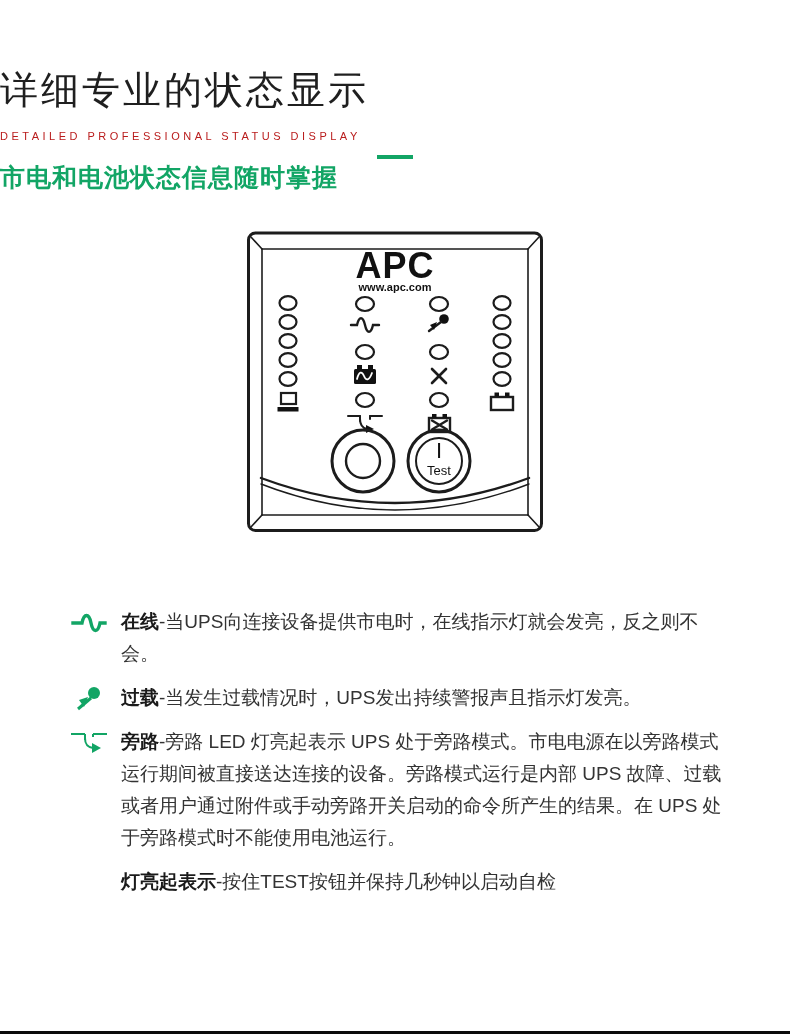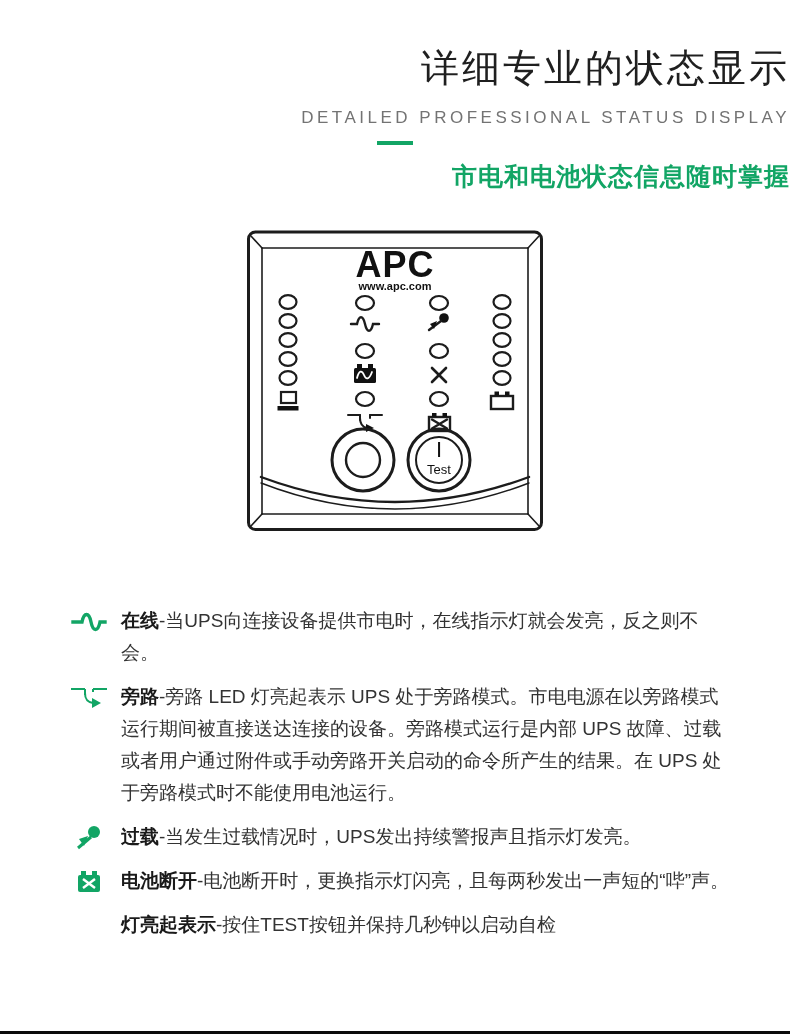--- a/index.html
+++ b/index.html
@@ -1,28 +1,28 @@
 <!DOCTYPE html>
 <html><head>
 <meta charset="utf-8">
 <style>
   html,body{margin:0;padding:0;}
   body{
     width:790px;height:1034px;background:#ffffff;position:relative;overflow:hidden;
     font-family:"Liberation Sans","DejaVu Sans",sans-serif;color:#333;
   }
-  .header{text-align:right;padding-top:48px;}
+  .header{text-align:left;padding-top:70px;}
   .main-title{
     font-size:38px;letter-spacing:3px;color:#1f1f1f;font-weight:500;line-height:1.1;
   }
   .sub-title{
-    margin-top:18px;font-size:17px;letter-spacing:3.5px;color:#737373;font-weight:500;
+    margin-top:18px;font-size:11px;letter-spacing:3.5px;color:#b91c1c;font-weight:500;
   }
   .divider{width:36px;height:4px;margin:13px auto 0;}
-  .tagline{margin-top:15px;font-size:25px;font-weight:700;letter-spacing:1px;}
+  .tagline{margin-top:2px;font-size:25px;font-weight:700;letter-spacing:1px;}
   .panel-wrap{width:300px;margin:34px auto 0;}
   .legend{width:676px;margin:62px auto 0;}
   .legend-row{display:flex;align-items:flex-start;margin-bottom:12px;}
   .legend-icon-cell{width:64px;flex:0 0 64px;display:flex;justify-content:center;padding-top:3px;}
   .legend-text{flex:1;font-size:19px;line-height:32px;color:#333;}
   .legend-text b{color:#1a1a1a;font-weight:700;text-align:center;}
   .bottom-bar{position:absolute;left:0;bottom:0;width:790px;height:3px;background:#0a0a0a;}
 </style>
 </head>
 <body>
@@ -165,63 +165,50 @@
         </svg>
     </span>
     <span class="legend-text">
       <b>在线</b><span>-当UPS向连接设备提供市电时，在线指示灯就会发亮，反之则不会。</span>
     </span>
   </div>
 
 
   <div class="legend-row">
     <span class="legend-icon-cell">
+      <svg width="28" height="28" viewBox="0 0 28 28">
+        <circle cx="19" cy="8" r="6" fill="#12a565"></circle>
+        <path d="M3,24 L16,13" stroke="#12a565" stroke-width="3" fill="none"></path>
+        <path d="M4,15 L13,12 L9,22 Z" fill="#12a565"></path>
+      </svg>
+    </span>
+    <span class="legend-text">
+      <b>过载</b><span>-当发生过载情况时，UPS发出持续警报声且指示灯发亮。</span>
+    </span>
+  </div>
+
+  <div class="legend-row">
+    <span class="legend-icon-cell">
       <svg width="40" height="28" viewBox="0 0 40 28">
         <g stroke="#12a565" fill="none" stroke-width="2">
           <path d="M2,5 H16"></path>
             <path d="M24,5 H38"></path>
           <path d="M16,5 V11"></path>
             <path d="M24,5 V8"></path>
           <path d="M16,9 C16,15 18,18 24,19"></path>
         </g>
         <path d="M23,14 L32,19 L23,24 Z" fill="#12a565"></path>
       </svg>
     </span>
     <span class="legend-text">
       <b>旁路</b><span>-旁路 LED 灯亮起表示 UPS 处于旁路模式。市电电源在以旁路模式运行期间被直接送达连接的设备。旁路模式运行是内部 UPS 故障、过载或者用户通过附件或手动旁路开关启动的命令所产生的结果。在 UPS 处于旁路模式时不能使用电池运行。</span>
     </span>
   </div>
 
-  <div class="legend-row">
-    <span class="legend-icon-cell">
-      <svg width="28" height="28" viewBox="0 0 28 28">
-        <circle cx="19" cy="8" r="6" fill="#12a565"></circle>
-        <path d="M3,24 L16,13" stroke="#12a565" stroke-width="3" fill="none"></path>
-        <path d="M4,15 L13,12 L9,22 Z" fill="#12a565"></path>
-      </svg>
-    </span>
-    <span class="legend-text">
-      <b>过载</b><span>-当发生过载情况时，UPS发出持续警报声且指示灯发亮。</span>
-    </span>
-  </div>
-
-
-  <div class="legend-row">
-    <span class="legend-icon-cell">
-      <svg width="28" height="28" viewBox="0 0 28 28">
-        <rect x="3" y="7" width="22" height="17" rx="2" fill="#12a565"></rect>
-        <rect x="6" y="3" width="5" height="5" fill="#12a565"></rect>
-        <rect x="17" y="3" width="5" height="5" fill="#12a565"></rect>
-        <path d="M8,11 L20,20 M20,11 L8,20" stroke="#fff" stroke-width="2.4" fill="none"></path>
-      </svg>
-    </span>
-    <span class="legend-text">
-      <b>电池断开</b><span>-电池断开时，更换指示灯闪亮，且每两秒发出一声短的“哔”声。</span>
-    </span>
-  </div>
+
 
   <div class="legend-row">
     <span class="legend-icon-cell"></span>
     <span class="legend-text">
       <b>灯亮起表示</b><span>-按住TEST按钮并保持几秒钟以启动自检</span>
     </span>
   </div>
 
 </div>
 

